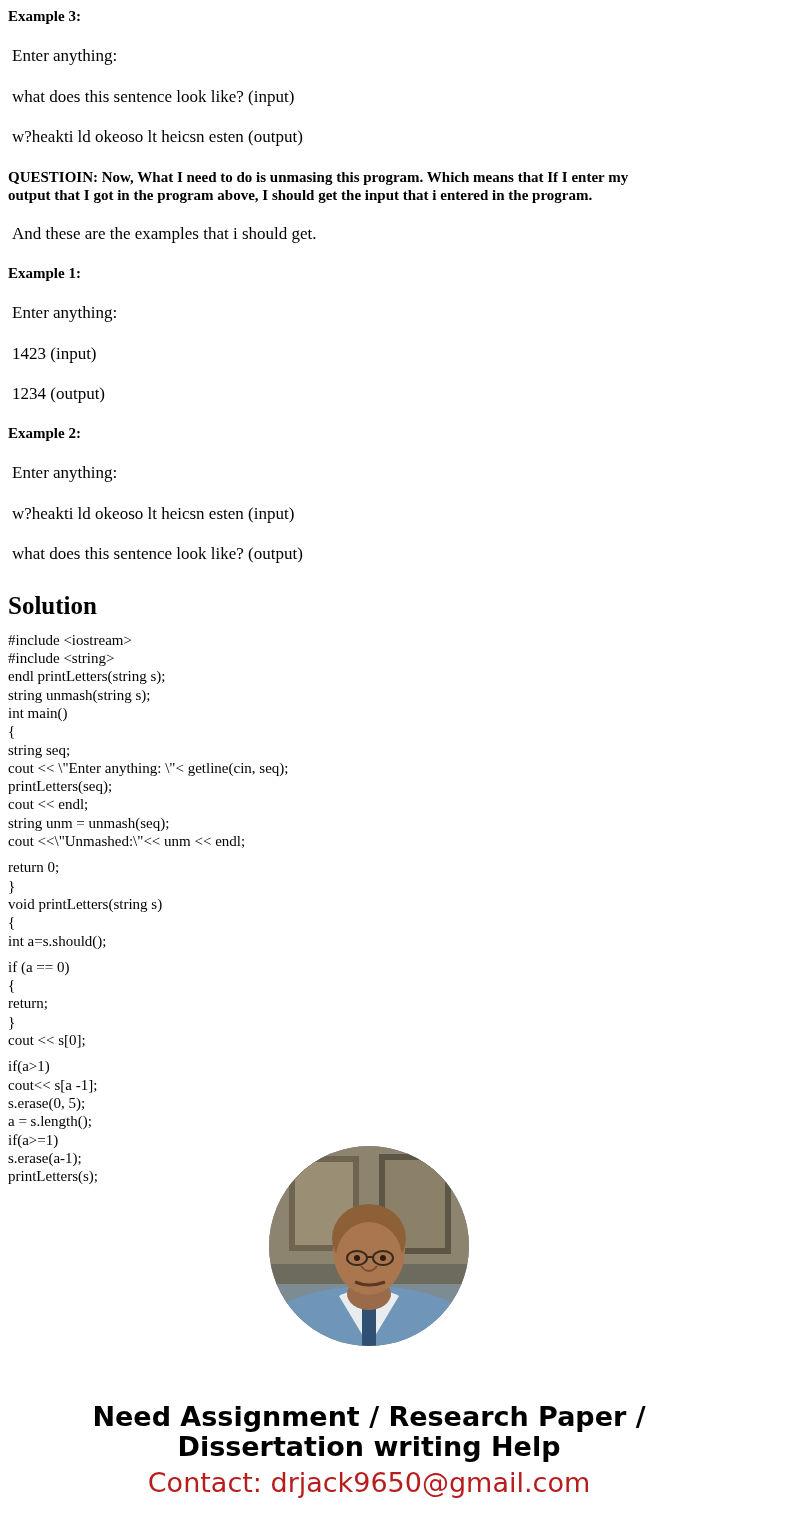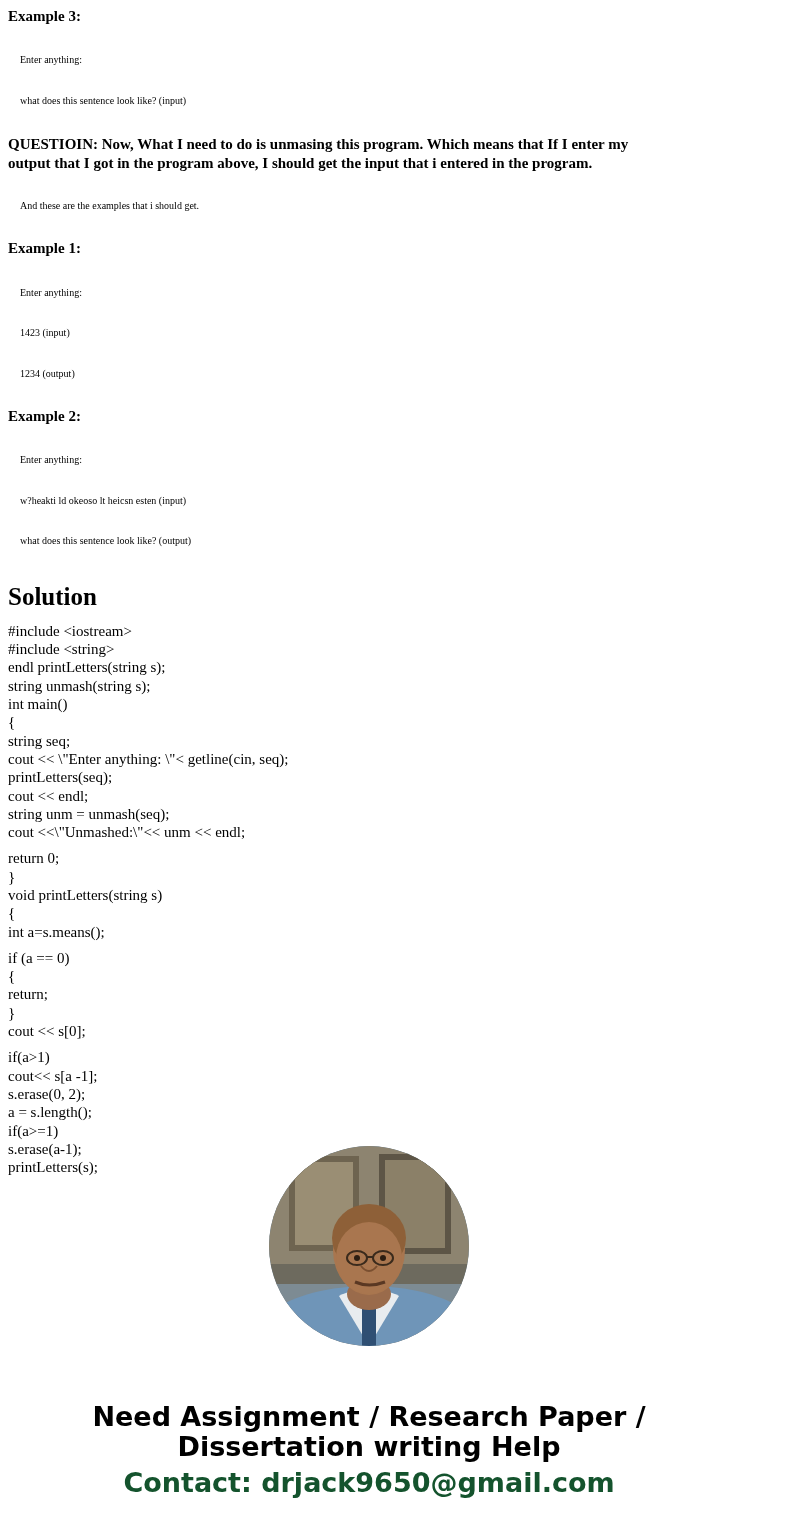--- a/index.html
+++ b/index.html
@@ -16,23 +16,23 @@
   }
   .page {
     width: 660px;
     box-sizing: border-box;
     padding: 0 8px;
   }
   .doc-top {
     padding-top: 0;
   }
   .para {
-    font-size: 10px;
+    font-size: 17px;
     line-height: 1.15;
-    margin: 12px;
+    margin: 4px;
     padding: 8px 0 9px 0;
   }
   .heading-ex {
     font-weight: bold;
     font-size: 15px;
     padding: 8px 0 9px 0;
     line-height: 1.15;
   }
   .question-block {
     font-weight: bold;
@@ -92,36 +92,37 @@
     font-family: "DejaVu Sans", sans-serif;
     font-weight: bold;
     font-size: 27px;
     line-height: 1.12;
     color: #000;
     padding-top: 56px;
   }
   .footer-contact {
     text-align: center;
     font-family: "DejaVu Sans", sans-serif;
-    font-weight: bold;
+    font-weight: normal;
     font-size: 27px;
     line-height: 1.12;
-    color: #14532d;
+    color: #b91c1c;
     padding-top: 6px;
   }
 </style>
 </head>
 <body>
 
 <div class="page">
 
   <div class="doc-top">
     <div class="heading-ex">Example 3:</div>
     <div class="para">Enter anything:</div>
     <div class="para">what does this sentence look like? (input)</div>
+    <div class="para">w?heakti ld okeoso lt heicsn esten (output)</div>
   </div>
 
   <div class="question-block">QUESTIOIN: Now, What I need to do is unmasing this program. Which means that If I enter my output that I got in the program above, I should get the input that i entered in the program.</div>
 
   <div class="para">And these are the examples that i should get.</div>
 
   <div>
     <div class="heading-ex">Example 1:</div>
     <div class="para">Enter anything:</div>
     <div class="para">1423 (input)</div>
@@ -148,31 +149,31 @@
       <div class="code-line">cout &lt;&lt; \"Enter anything: \"&lt; getline(cin, seq);</div>
       <div class="code-line">printLetters(seq);</div>
       <div class="code-line">cout &lt;&lt; endl;</div>
       <div class="code-line">string unm = unmash(seq);</div>
       <div class="code-line">cout &lt;&lt;\"Unmashed:\"&lt;&lt; unm &lt;&lt; endl;</div>
       <div class="code-gap"></div>
       <div class="code-line">return 0;</div>
       <div class="code-line">}</div>
       <div class="code-line">void printLetters(string s)</div>
       <div class="code-line">{</div>
-      <div class="code-line">int a=s.means();</div>
+      <div class="code-line">int a=s.should();</div>
       <div class="code-gap"></div>
       <div class="code-line">if (a == 0)</div>
       <div class="code-line">{</div>
       <div class="code-line">return;</div>
       <div class="code-line">}</div>
       <div class="code-line">cout &lt;&lt; s[0];</div>
       <div class="code-gap"></div>
       <div class="code-line">if(a&gt;1)</div>
       <div class="code-line">cout&lt;&lt; s[a -1];</div>
-      <div class="code-line">s.erase(0, 2);</div>
+      <div class="code-line">s.erase(0, 5);</div>
       <div class="code-line">a = s.length();</div>
       <div class="code-line">if(a&gt;=1)</div>
       <div class="code-line">s.erase(a-1);</div>
       <div class="code-line">printLetters(s);</div>
     </div>
 
 </div>
 
 <div class="footer">
   <div class="avatar-wrap">

